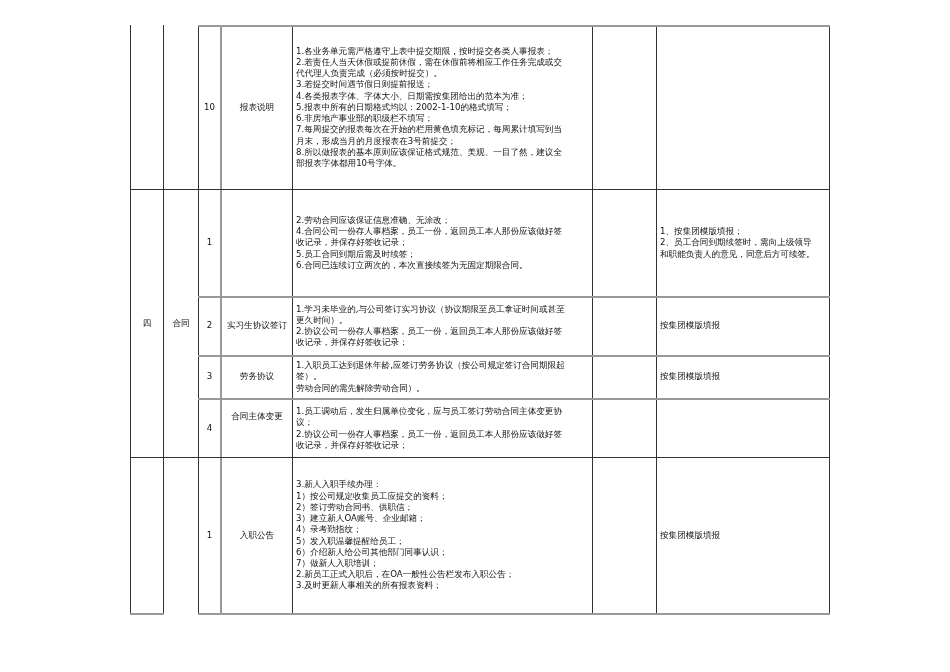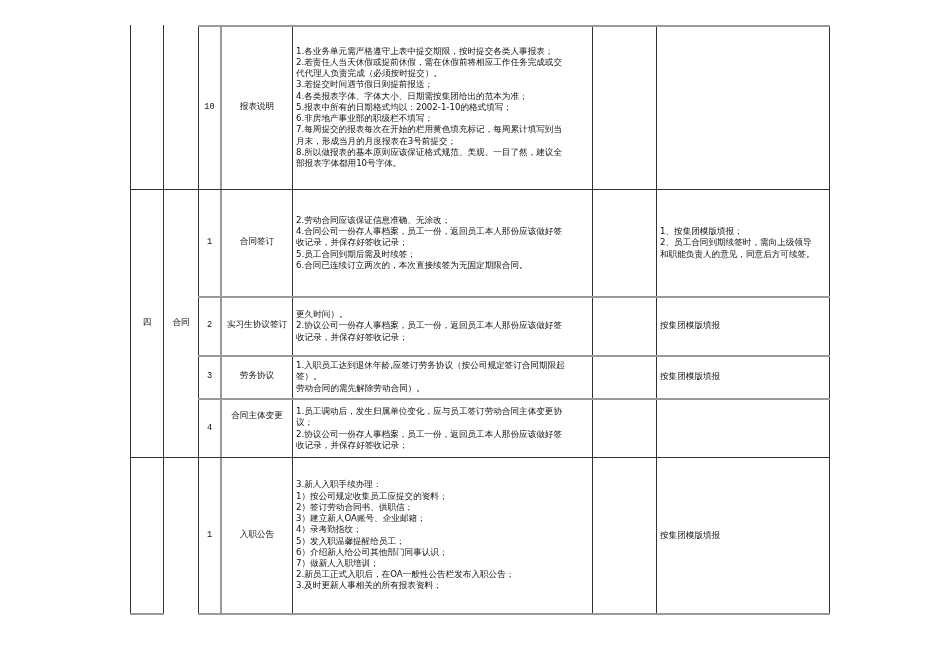--- a/index.html
+++ b/index.html
@@ -6,21 +6,21 @@
   body { width:950px; height:672px; position:relative; overflow:hidden;
          font-family:"DejaVu Sans","Liberation Sans",sans-serif; color:#111; }
   .sheet { position:absolute; left:0; top:0; width:950px; height:672px; }
   .vline, .hline { position:absolute; background:#333; }
   .vline { width:1px; }
   .hline { height:1px; }
   .vline.grey { background:#999; width:2px; }
   .hline.grey { background:#999; height:2px; }
   .cell { position:absolute; display:flex; align-items:center; box-sizing:border-box;
           font-size:8.6px; line-height:11.2px; }
-  .cell.center { justify-content:center; text-align:center;font-family:Liberation Mono, monospace; }
+  .cell.center { justify-content:center; text-align:center; }
   .cell.left { justify-content:flex-start; padding-left:3px; padding-right:2px; }
   .lines { display:block; }
   .lines div { white-space:nowrap; }
 </style>
 </head>
 <body>
 
 <div class="sheet">
 
   <div class="vline" style="left:130px; top:25px; height:589px;"></div>
@@ -66,23 +66,20 @@
   <div class="cell center" style="left:131px; top:190px; width:32px; height:267px;">
     <span>四</span>
   </div>
   <div class="cell center" style="left:164px; top:190px; width:34px; height:267px;">
     <span>合同</span>
   </div>
 
   <div class="cell center" style="left:199px; top:190px; width:21px; height:106px;">
     <span>1</span>
   </div>
-  <div class="cell center" style="left:222px; top:190px; width:70px; height:106px;">
-    <span>合同签订</span>
-  </div>
   <div class="cell left" style="left:293px; top:190px; width:299px; height:106px;">
     <div class="lines">
       <div>2.劳动合同应该保证信息准确、无涂改；</div>
       <div>4.合同公司一份存人事档案，员工一份，返回员工本人那份应该做好签</div>
       <div>收记录，并保存好签收记录；</div>
       <div>5.员工合同到期后需及时续签；</div>
       <div>6.合同已连续订立两次的，本次直接续签为无固定期限合同。</div>
     </div>
   </div>
   <div class="cell left" style="left:657px; top:190px; width:172px; height:106px;">
@@ -94,20 +91,21 @@
   </div>
 
   <div class="cell center" style="left:199px; top:297px; width:21px; height:58px;">
     <span>2</span>
   </div>
   <div class="cell center" style="left:222px; top:297px; width:70px; height:58px;">
     <span>实习生协议签订</span>
   </div>
   <div class="cell left" style="left:293px; top:297px; width:299px; height:58px;">
     <div class="lines">
+      <div>1.学习未毕业的,与公司签订实习协议（协议期限至员工拿证时间或甚至</div>
       <div>更久时间）。</div>
       <div>2.协议公司一份存人事档案，员工一份，返回员工本人那份应该做好签</div>
       <div>收记录，并保存好签收记录；</div>
     </div>
   </div>
   <div class="cell left" style="left:657px; top:297px; width:172px; height:58px;">
     <span>按集团模版填报</span>
   </div>
 
   <div class="cell center" style="left:199px; top:356px; width:21px; height:42px;">

